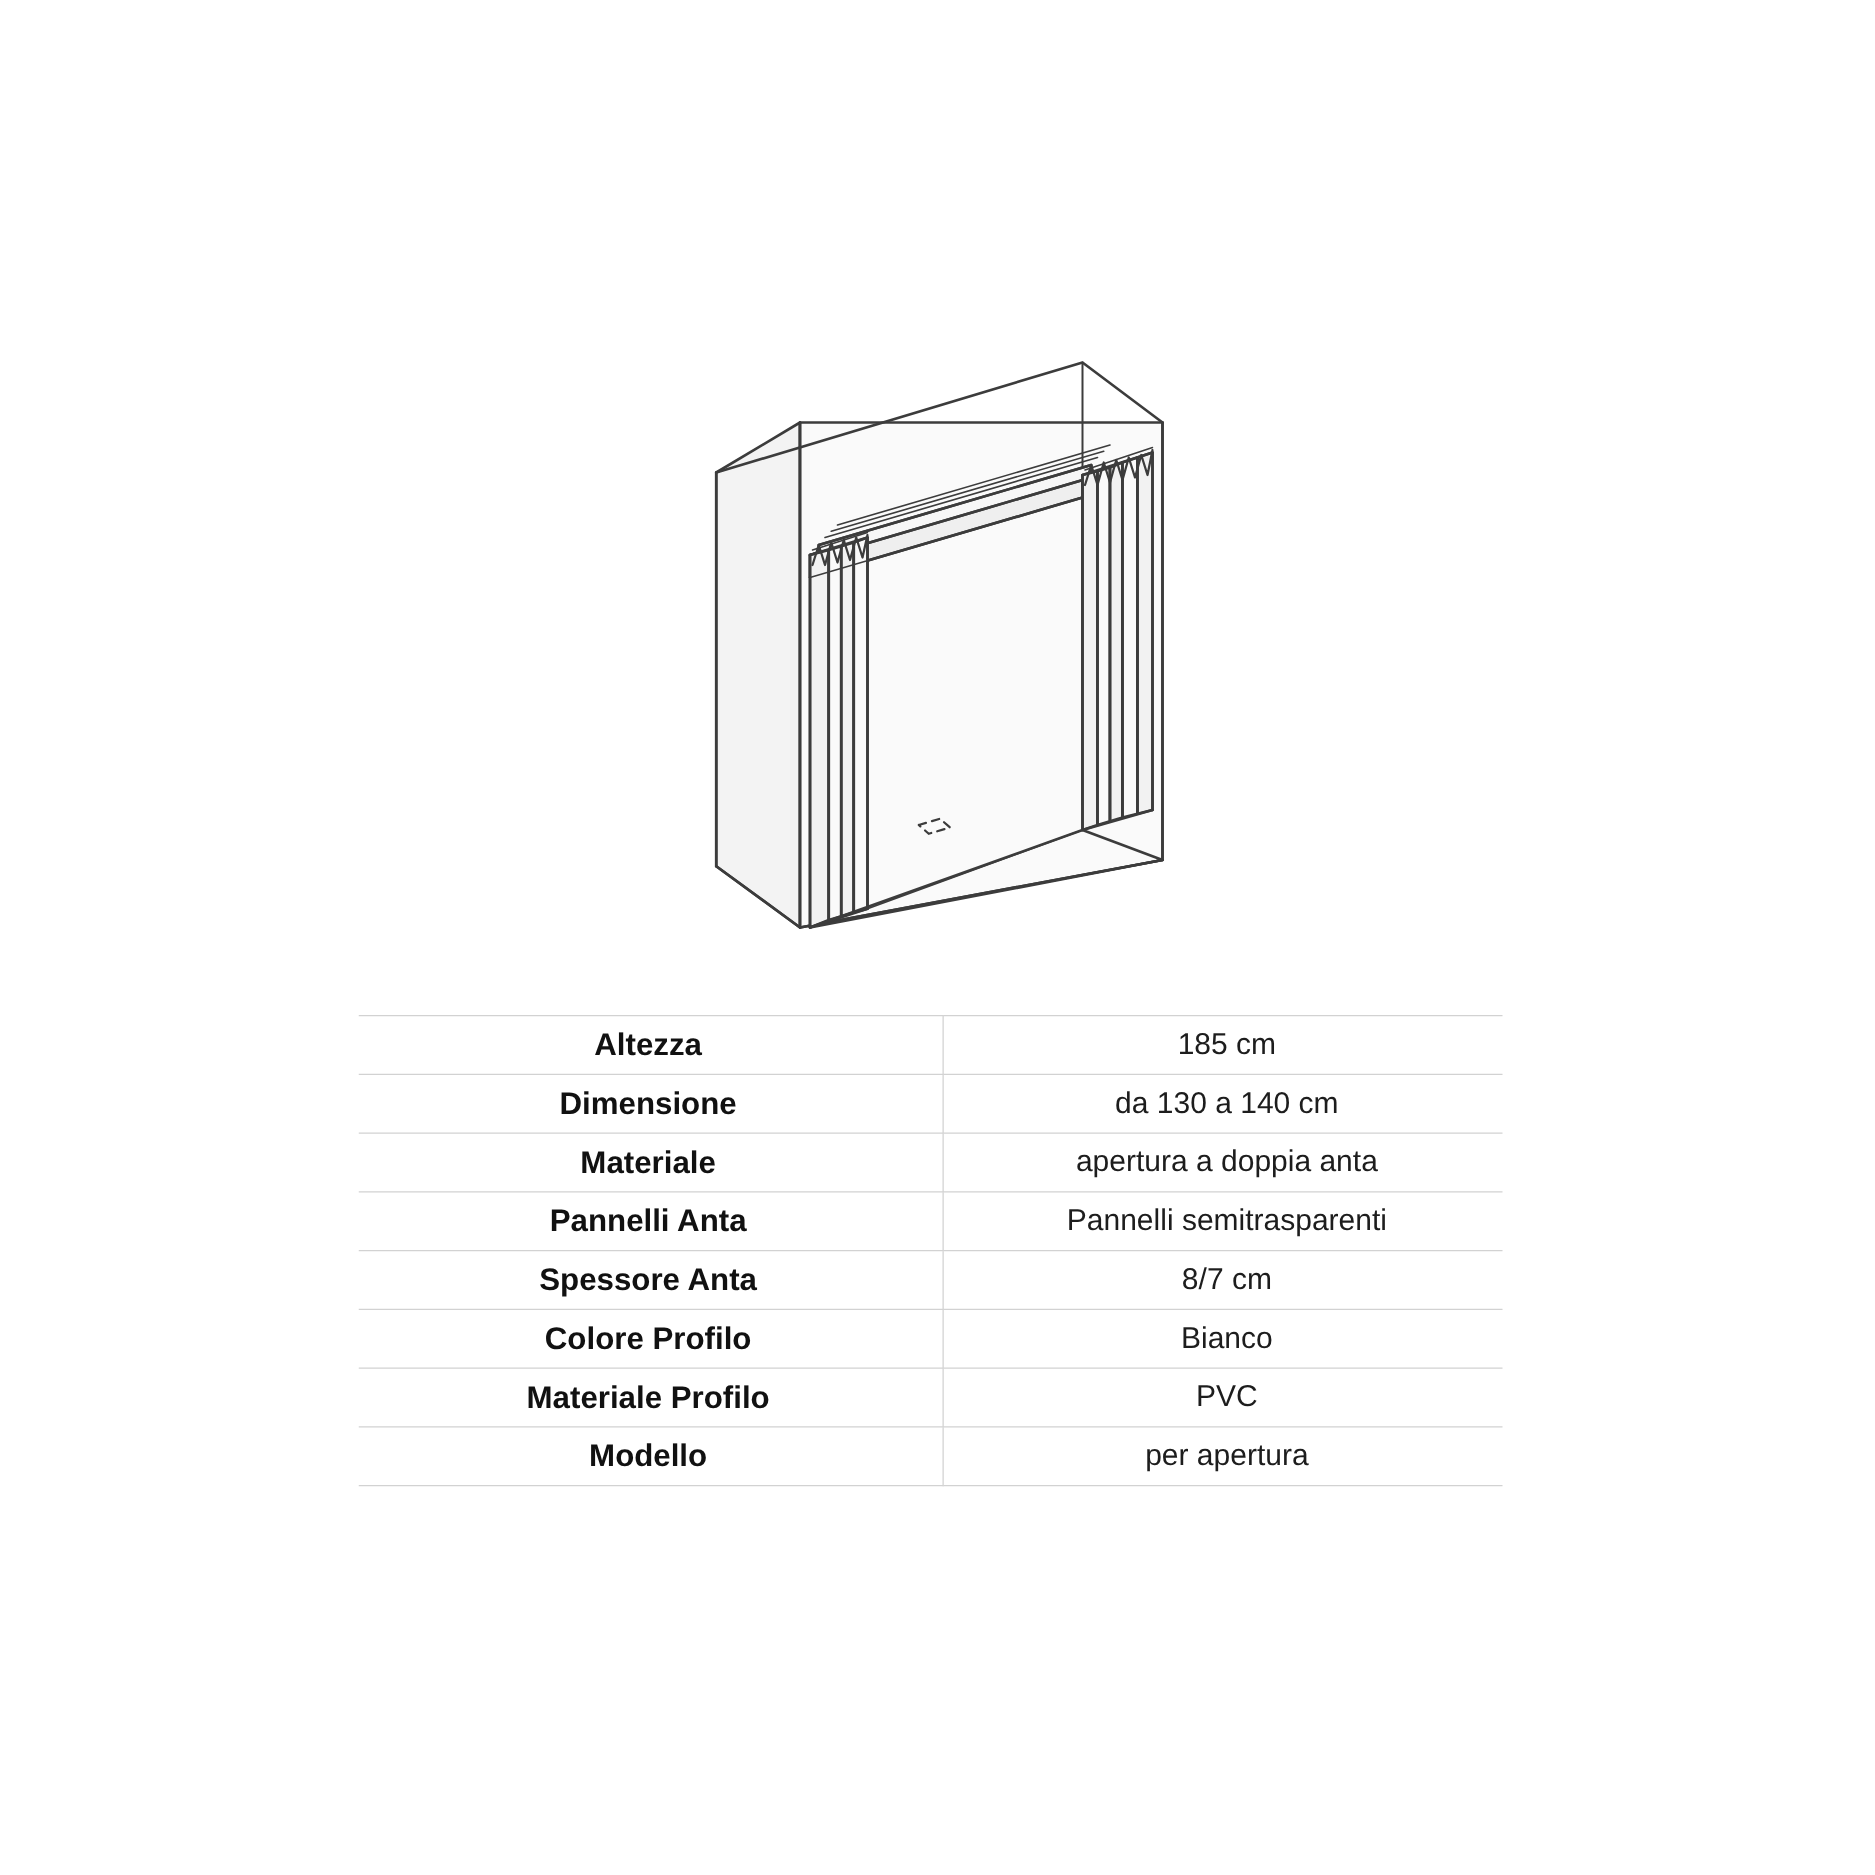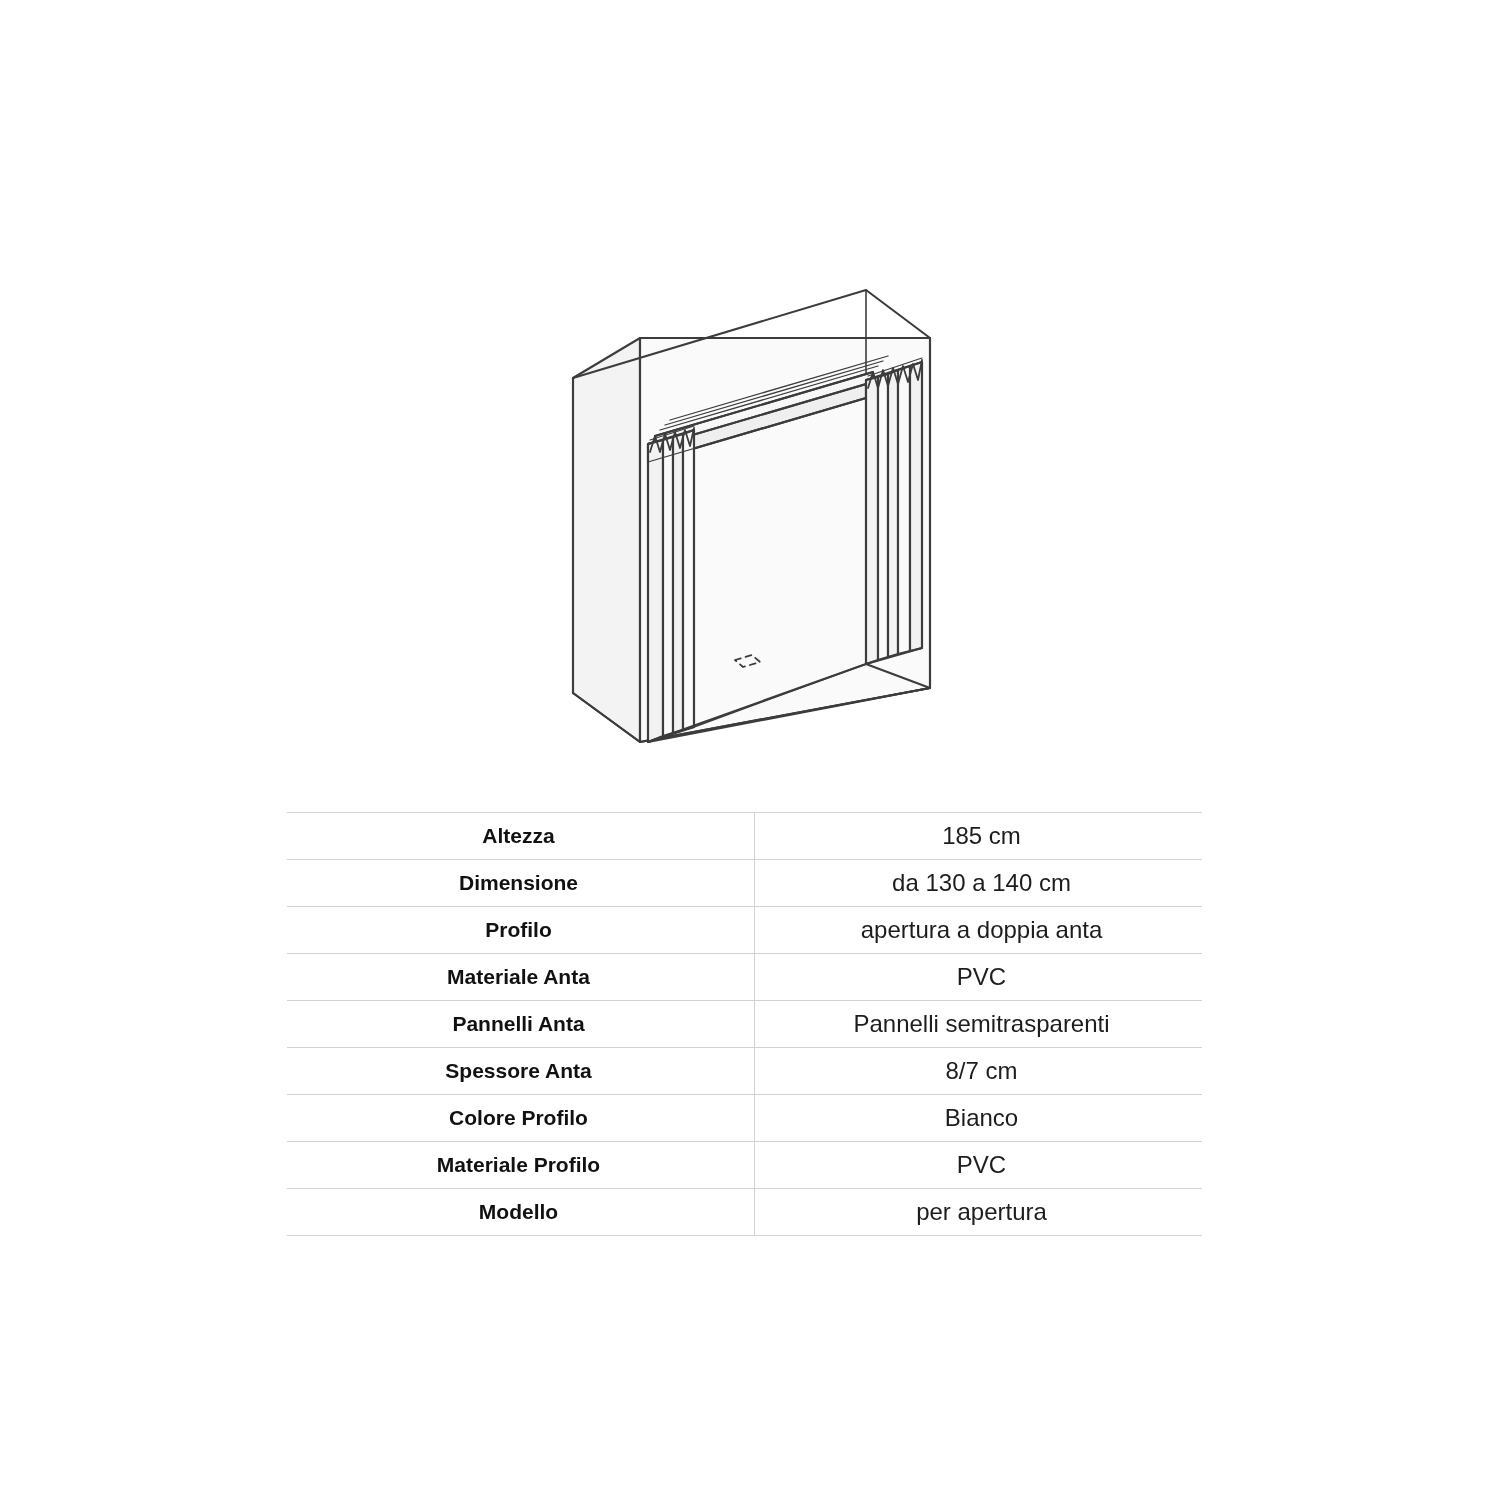--- a/index.html
+++ b/index.html
@@ -47,21 +47,21 @@
   table.spec-table td {
     border-top: 1.6px solid #d2d2d2;
     border-bottom: 1.6px solid #d2d2d2;
     padding: 0;
     vertical-align: middle;
   }
   table.spec-table td.label {
     width: 463px;
     text-align: center;
     font-weight: bold;
-    font-size: 21px;
+    font-size: 25px;
     color: #111111;
     border-right: 1.6px solid #d2d2d2;
     padding-right: 4px;
   }
   table.spec-table td.value {
     text-align: center;
     font-size: 24px;
     color: #1d1d1d;
     font-weight: normal;
     padding-left: 6px;
@@ -161,26 +161,22 @@
     <tbody>
       <tr>
         <td class="label">Altezza</td>
         <td class="value">185 cm</td>
       </tr>
       <tr>
         <td class="label">Dimensione</td>
         <td class="value">da 130 a 140 cm</td>
       </tr>
       <tr>
-        <td class="label">Profilo</td>
+        <td class="label">Materiale</td>
         <td class="value">apertura a doppia anta</td>
-      </tr>
-      <tr>
-        <td class="label">Materiale Anta</td>
-        <td class="value">PVC</td>
       </tr>
       <tr>
         <td class="label">Pannelli Anta</td>
         <td class="value">Pannelli semitrasparenti</td>
       </tr>
       <tr>
         <td class="label">Spessore Anta</td>
         <td class="value">8/7 cm</td>
       </tr>
       <tr>

